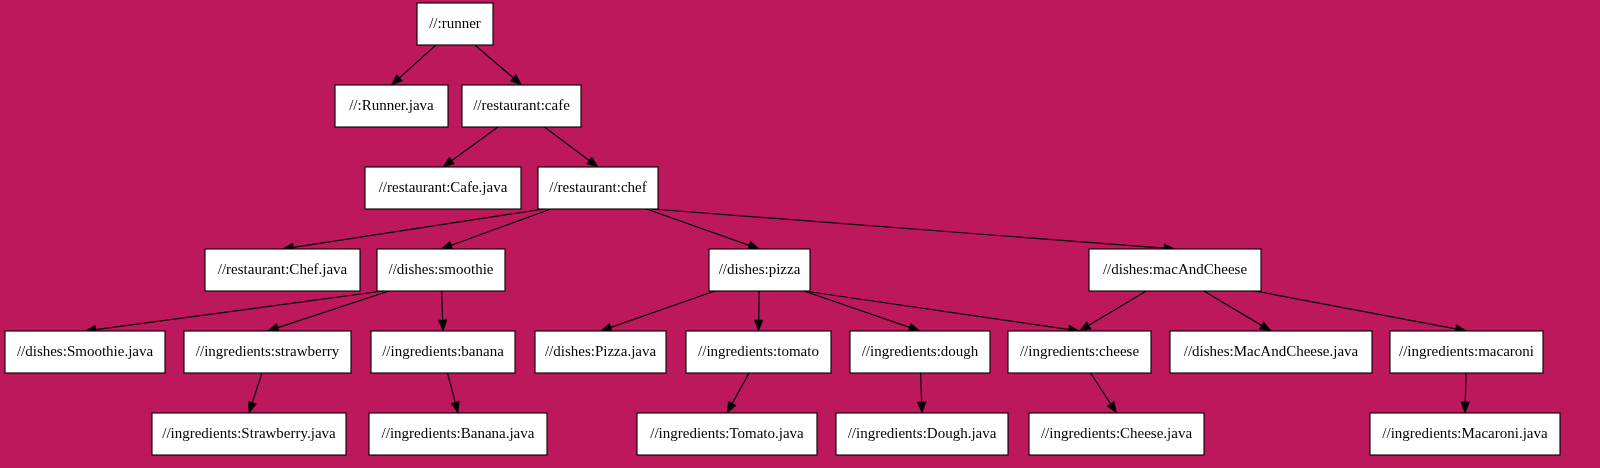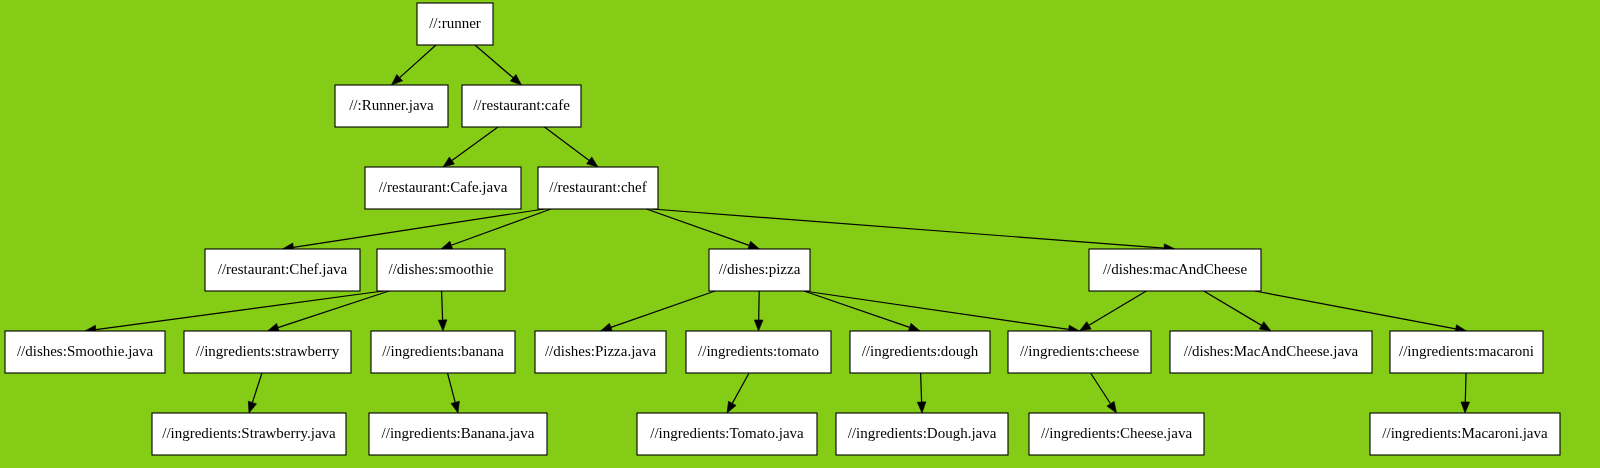--- a/index.html
+++ b/index.html
@@ -4,21 +4,21 @@
 <style>
   html, body {
     margin: 0;
     padding: 0;
     background: #ffffff;
   }
   #graph-canvas {
     position: relative;
     width: 1600px;
     height: 468px;
-    background: #84cc16;
+    background: #be185d;
     font-family: "Liberation Serif", "DejaVu Serif", serif;
     overflow: hidden;
   }
   svg#graph-svg {
     position: absolute;
     top: 0;
     left: 0;
     width: 1600px;
     height: 468px;
   }

